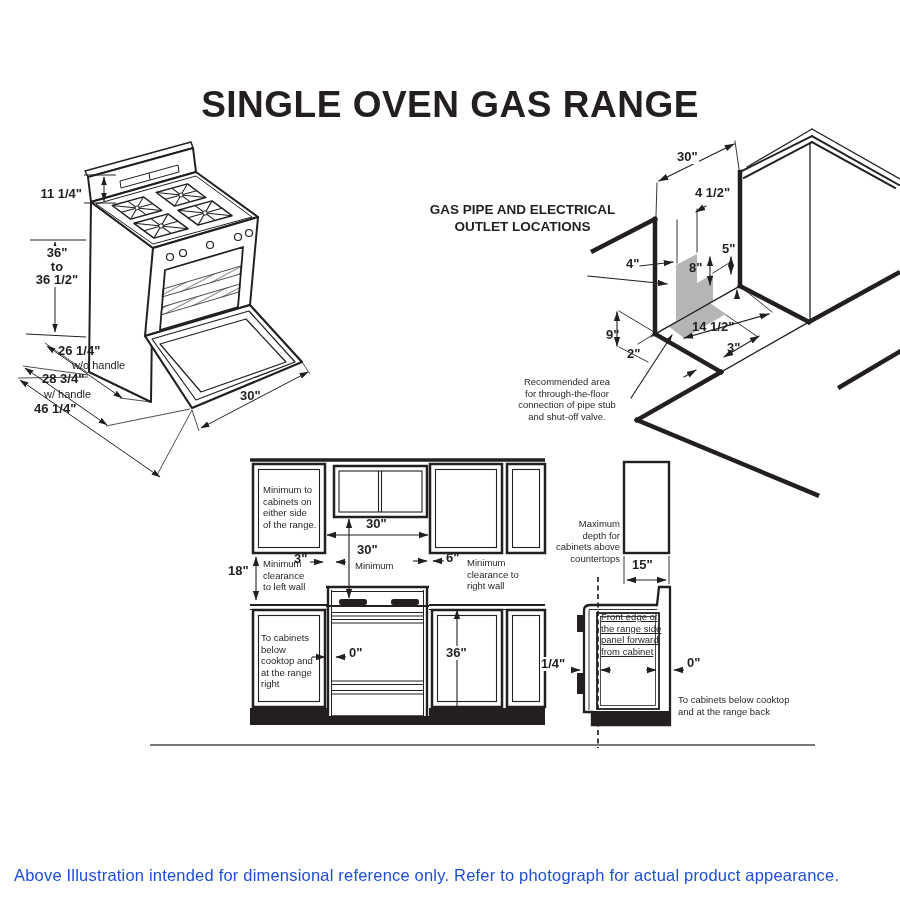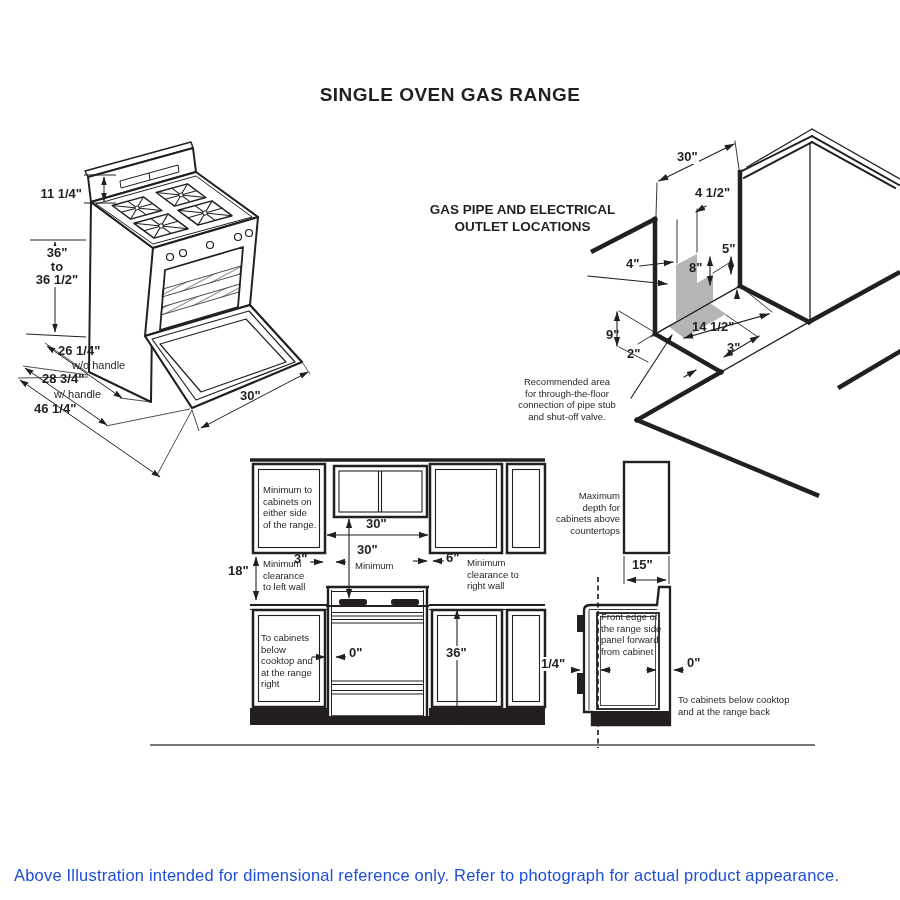--- a/index.html
+++ b/index.html
@@ -1,20 +1,20 @@
 <!DOCTYPE html>
 <html><head>
 <meta charset="utf-8">
 <style>
   html,body { margin:0; padding:0; background:#fff; }
   #page { position:relative; width:900px; height:900px; background:#fff; overflow:hidden;
           font-family:"Liberation Sans", sans-serif; color:#231f20; }
   #art { position:absolute; left:0; top:0; }
   .title { position:absolute; left:50px; width:800px; top:84px; text-align:center;
-           font-size:19px; font-weight:bold; letter-spacing:.5px; white-space:pre-line; }
+           font-size:37px; font-weight:bold; letter-spacing:.5px; white-space:pre-line; }
   .heading { position:absolute; font-size:13.5px; font-weight:bold; text-align:center;
              line-height:1.25; white-space:pre-line; }
   .dim { position:absolute; font-size:13px; font-weight:bold; line-height:1.05;
          white-space:pre-line; }
   .dim.bg { background:#fff; padding:0 1px; }
   .dim.ctr { text-align:center; }
   .note { position:absolute; font-size:9.5px; line-height:1.22; white-space:pre-line; }
   .note.ctr { text-align:center; }
   .note.rt { text-align:right; }
   .tiny { position:absolute; font-size:11px; line-height:1; }
@@ -268,21 +268,21 @@
 
 <div class="title">SINGLE OVEN GAS RANGE</div>
 
 <div class="dim" style="left:22px; top:187px; width:60px; text-align:right;">11 1/4"</div>
 <div class="dim bg ctr" style="left:29px; top:246px; width:54px;">36"
 to
 36 1/2"</div>
 <div class="dim" style="left:58px; top:344px;">26 1/4"</div>
 <div class="tiny" style="left:72px; top:360px;">w/o handle</div>
 <div class="dim" style="left:42px; top:372px;">28 3/4"</div>
-<div class="tiny" style="left:54px; top:389px;">w/ handle</div>
+<div class="tiny" style="left:44px; top:389px;">w/ handle</div>
 <div class="dim" style="left:34px; top:402px;">46 1/4"</div>
 <div class="dim" style="left:240px; top:389px;">30"</div>
 
 <div class="heading" style="left:415px; top:202px; width:215px;">GAS PIPE AND ELECTRICAL
 OUTLET LOCATIONS</div>
 <div class="note ctr" style="left:497px; top:376px; width:140px;">Recommended area
 for through-the-floor
 connection of pipe stub
 and shut-off valve.</div>
 <div class="dim bg" style="left:676px; top:150px;">30"</div>
@@ -312,26 +312,26 @@
 clearance
 to left wall</div>
 <div class="note" style="left:261px; top:632px; width:60px;">To cabinets
 below
 cooktop and
 at the range
 right</div>
 <div class="dim bg" style="left:348px; top:646px;">0"</div>
 <div class="dim bg" style="left:445px; top:646px;">36"</div>
 
-<div class="note rt" style="left:546px; top:490px; width:74px;text-align:right;">Maximum
+<div class="note rt" style="left:546px; top:518px; width:74px;text-align:right;">Maximum
 depth for
 cabinets above
 countertops</div>
 <div class="dim bg" style="left:631px; top:558px;">15"</div>
-<div class="note" style="left:601px; top:611px; width:68px;">Front edge of
+<div class="note" style="left:601px; top:611px; width:68px;text-decoration:underline;">Front edge of
 the range side
 panel forward
 from cabinet</div>
 <div class="dim bg" style="left:540px; top:657px;">1/4"</div>
 <div class="dim" style="left:687px; top:656px;">0"</div>
 <div class="note" style="left:678px; top:679px; width:132px;margin-top:15px;">To cabinets below cooktop
 and at the range back</div>
 
 <div class="footer">Above Illustration intended for dimensional reference only. Refer to photograph for actual product appearance.</div>
 

